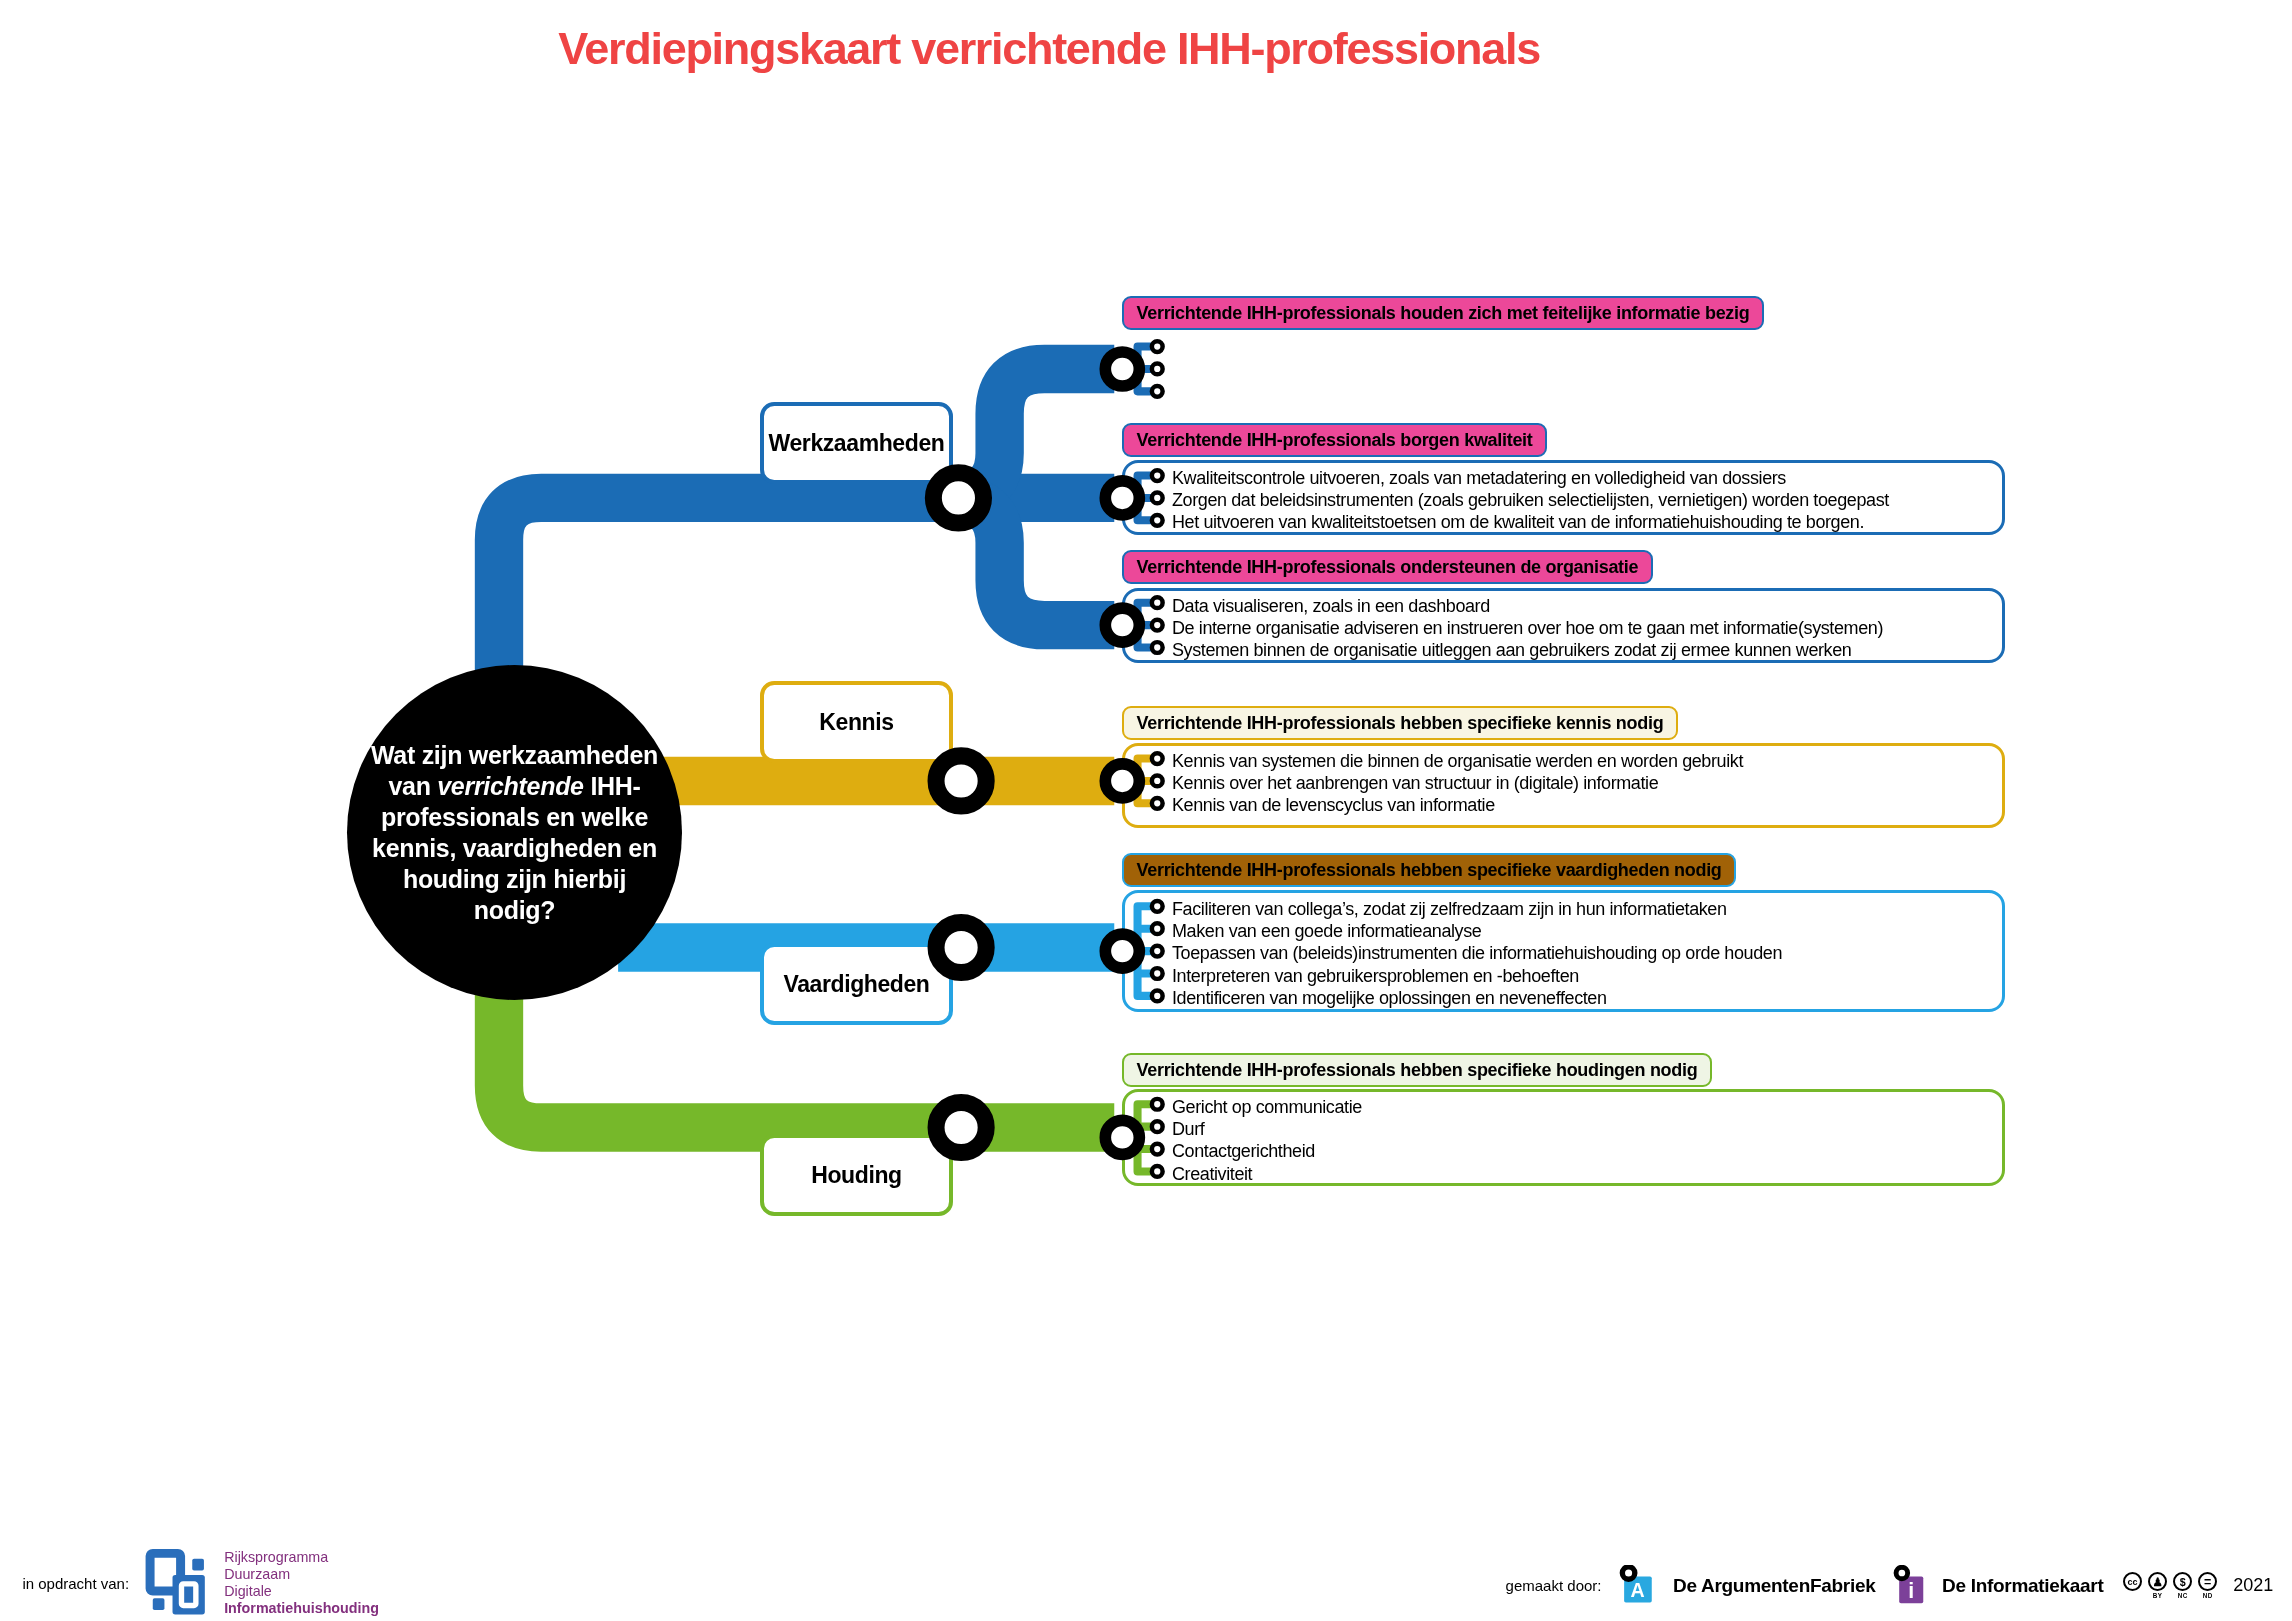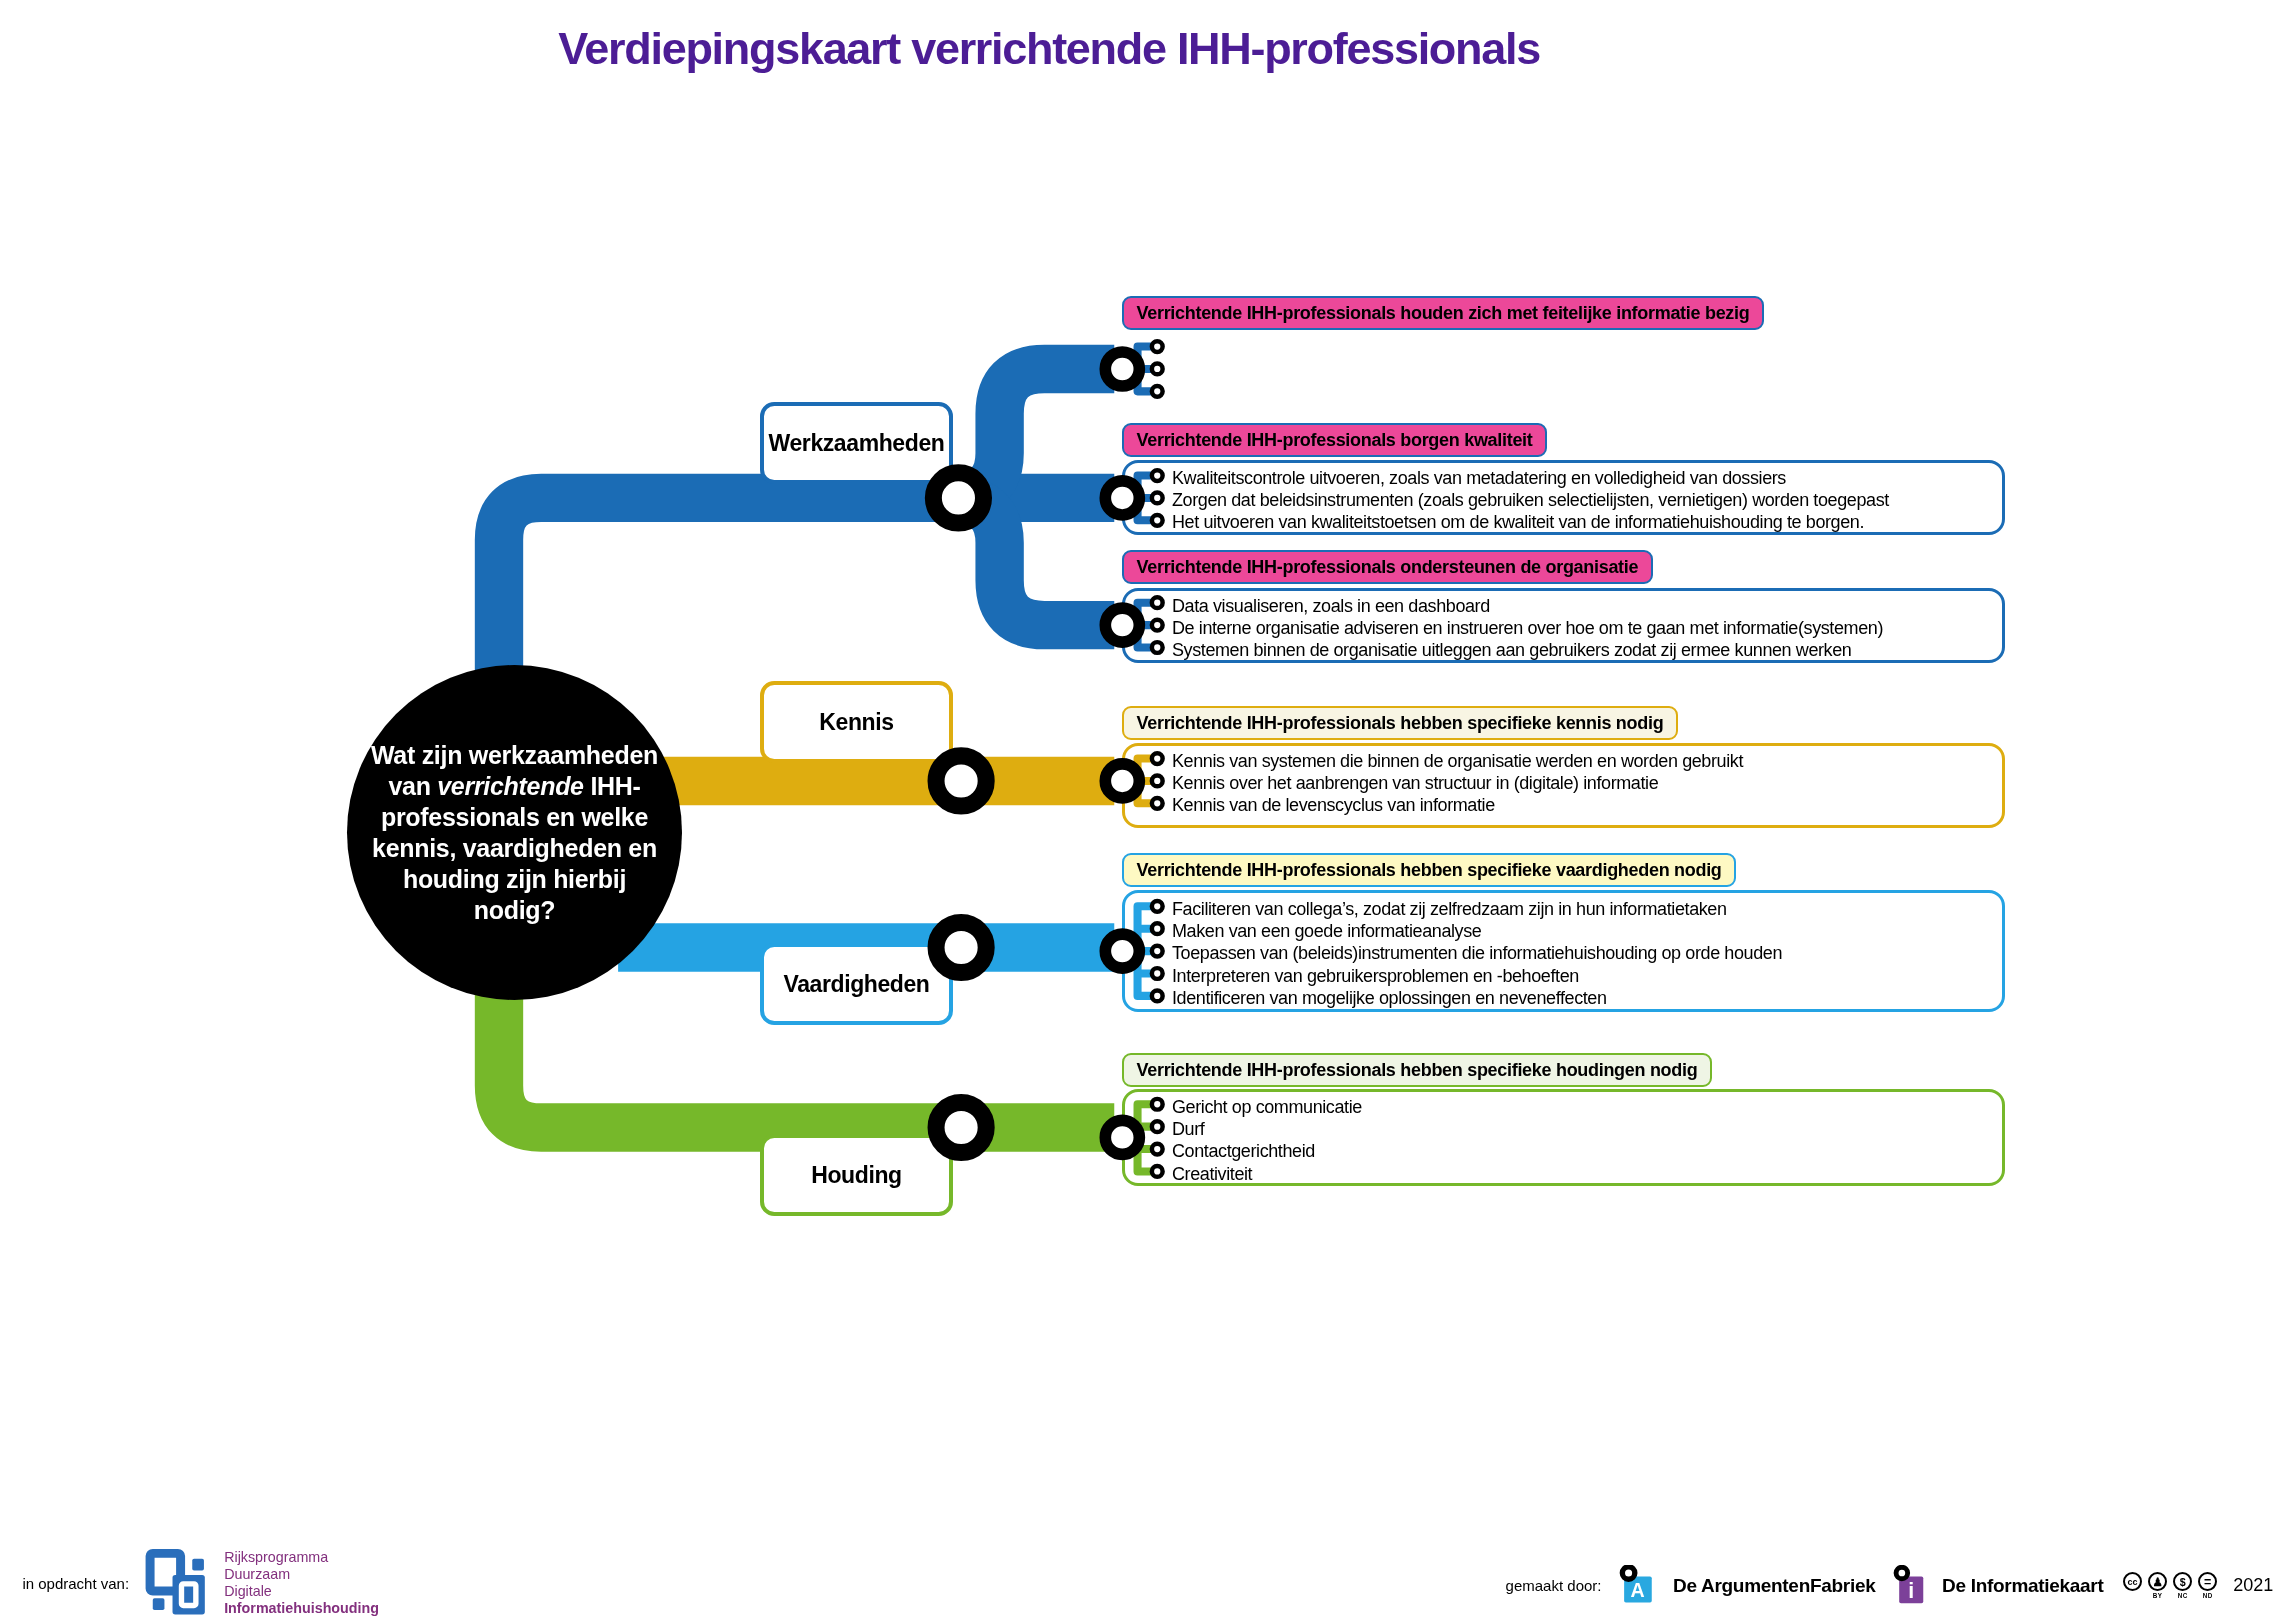--- a/index.html
+++ b/index.html
@@ -3,42 +3,42 @@
 <meta charset="utf-8">
 <style>
   html,body{margin:0;padding:0;background:#fff;}
   #canvas{position:relative;width:2293px;height:1621px;background:#fff;
           font-family:"Liberation Sans",sans-serif;overflow:hidden;}
   svg.layer{position:absolute;left:0;top:0;pointer-events:none;}
   #svg-back{z-index:1;}
   #svg-front{z-index:4;}
 
   .page-title{position:absolute;top:23px;left:0;width:2098px;text-align:center;
-    font-size:45px;font-weight:bold;letter-spacing:-1.3px;color:#4c1d95;z-index:5;}
+    font-size:45px;font-weight:bold;letter-spacing:-1.3px;color:#ef4444;z-index:5;}
 
   .center-circle{position:absolute;left:347px;top:665px;width:335px;height:335px;
     border-radius:50%;background:#000;z-index:3;display:flex;align-items:center;justify-content:center;}
   .center-circle .q{color:#fff;font-weight:bold;font-size:25px;line-height:31px;
     text-align:center;padding:0 23px;letter-spacing:-0.3px;}
   .center-circle .q .em{font-style:italic;}
 
   .catbox{position:absolute;width:193px;height:82px;background:#fff;border-radius:14.3px;
     display:flex;align-items:center;justify-content:center;font-weight:bold;font-size:23px;
     letter-spacing:-0.4px;color:#000;box-sizing:border-box;z-index:2;}
   .catbox.c-w{border:4.5px solid #1B6CB5;}
   .catbox.c-k{border:4.5px solid #DEAD10;}
   .catbox.c-v{border:4.5px solid #25A3E3;}
   .catbox.c-h{border:4.5px solid #76B82A;}
 
   .hdr{position:absolute;left:1122px;height:34px;border-radius:9px;font-weight:bold;
     font-size:18px;letter-spacing:-0.3px;color:#000;padding:0 12.5px;white-space:nowrap;
     display:flex;align-items:center;box-sizing:border-box;z-index:2;}
   .hdr.c-w{border:2.7px solid #1B6CB5;background:#ec4899;}
   .hdr.c-k{border:2.7px solid #DEAD10;background:#F8F5E3;}
-  .hdr.c-v{border:2.7px solid #25A3E3;background:#fef9c3;text-align:center;}
+  .hdr.c-v{border:2.7px solid #25A3E3;background:#a16207;text-align:center;}
   .hdr.c-h{border:2.7px solid #76B82A;background:#EFF5E5;}
 
   .bodybox{position:absolute;left:1122px;width:883px;background:#fff;border-radius:16px;
     box-sizing:border-box;z-index:2;}
   .bodybox.c-w{border:3.6px solid #1B6CB5;}
   .bodybox.c-k{border:3.6px solid #DEAD10;}
   .bodybox.c-v{border:3.6px solid #25A3E3;}
   .bodybox.c-h{border:3.6px solid #76B82A;}
   .row{position:absolute;left:47px;right:10.7px;height:23px;line-height:23px;font-size:18px;
     letter-spacing:-0.4px;color:#000;white-space:nowrap;overflow:hidden;}

